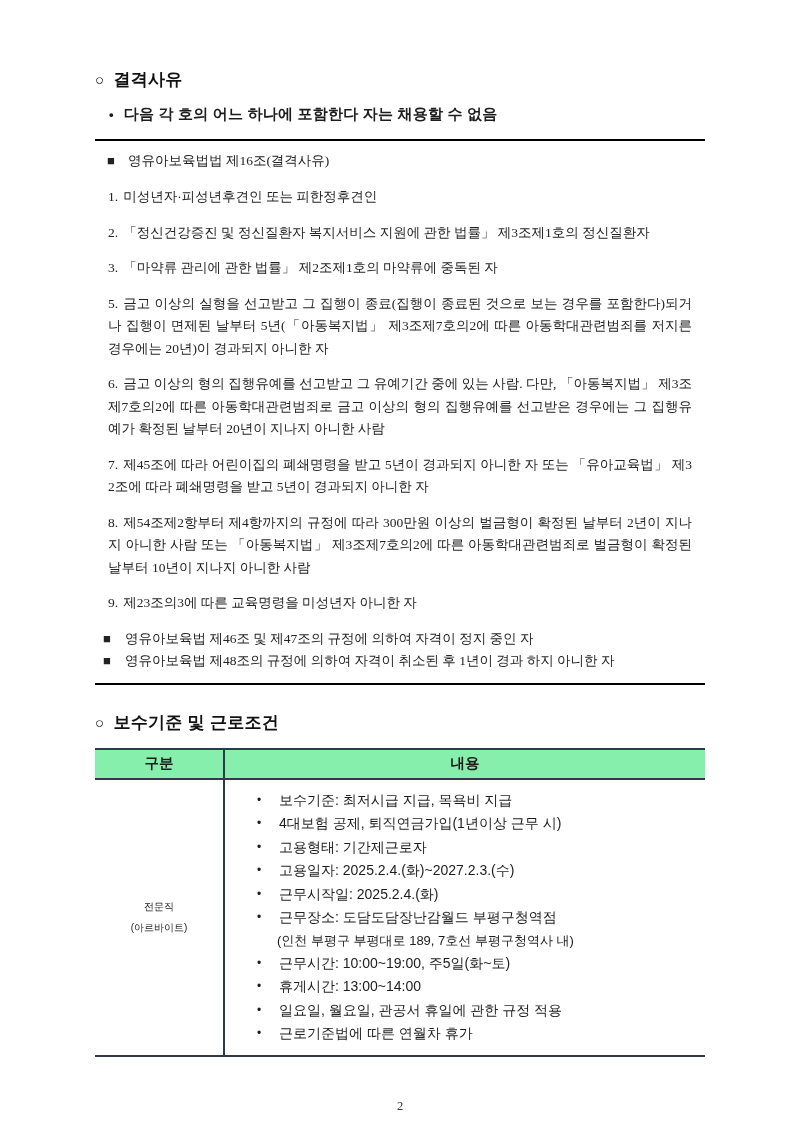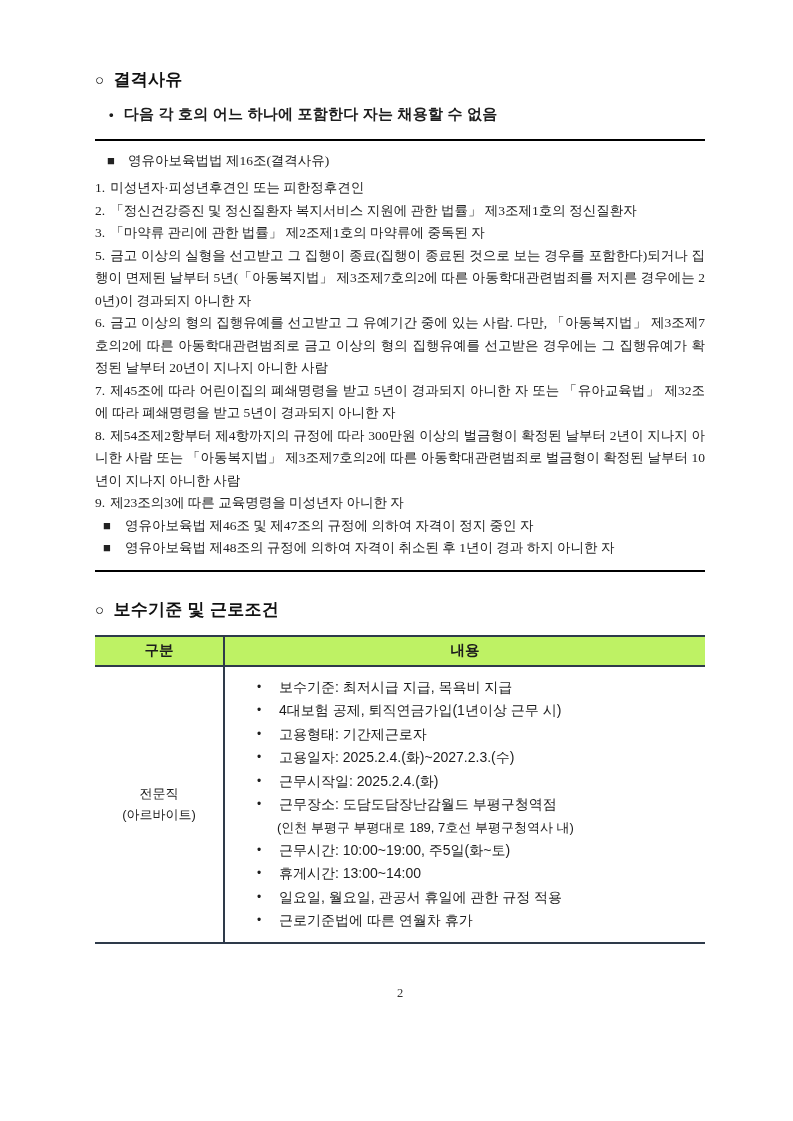--- a/index.html
+++ b/index.html
@@ -47,21 +47,21 @@
     color: #222;
   }
   .law-title {
     margin: 0 0 4px 0;
     padding-left: 33px;
     position: relative;
     line-height: 24px;
   }
   .law-title .sq { position: absolute; left: 12px; top: 0; font-size: 13px; }
   .law-item {
-    margin: 0;
+    margin: 13px;
     text-align: justify;
     word-break: break-all;
   }
   .law-item .num { margin-right: 5px; }
   .law-extra {
     margin: 0;
     padding-left: 30px;
     position: relative;
     text-align: justify;
     word-break: break-all;
@@ -70,36 +70,36 @@
   
   .cond-sec h2.sec { margin-top: 28px; }
   table.cond-table {
     margin-top: 15px;
     width: 610px;
     border-collapse: collapse;
     font-size: 14px;
     color: #1c1c1c;
   }
   table.cond-table th {
-    background: #bef264;
+    background: #86efac;
     border-top: 2px solid #2e3a4a;
     border-bottom: 2px solid #2e3a4a;
     height: 30px;
     font-weight: bold;
     font-size: 14.5px;
     padding: 0;
     text-align: center;
   }
   th.col-type, td.cat { width: 129px; border-right: 2px solid #2e3a4a; }
   td.cat {
     border-bottom: 2px solid #2e3a4a;
     text-align: center;
     vertical-align: middle;
     line-height: 21px;
-    font-size: 13px;
+    font-size: 10px;
   }
   td.body-cell {
     border-bottom: 2px solid #2e3a4a;
     padding: 9px 10px 9px 30px;
     vertical-align: top;
   }
   ul.cond { list-style: none; margin: 0; padding: 0; line-height: 23.5px; }
   ul.cond li { position: relative; padding-left: 24px; }
   ul.cond .dot { position: absolute; left: 2px; top: 0; font-size: 12px; }
   .addr-note { font-size: 13px; line-height: 22px; margin-left: -2px; }

